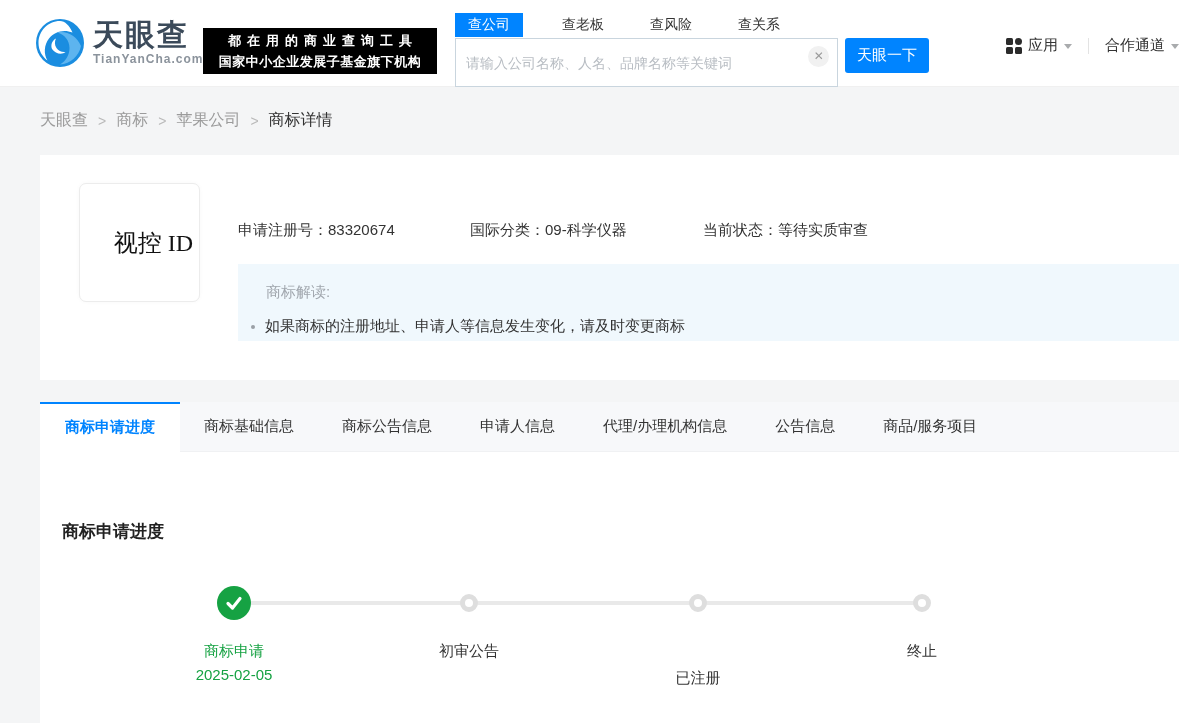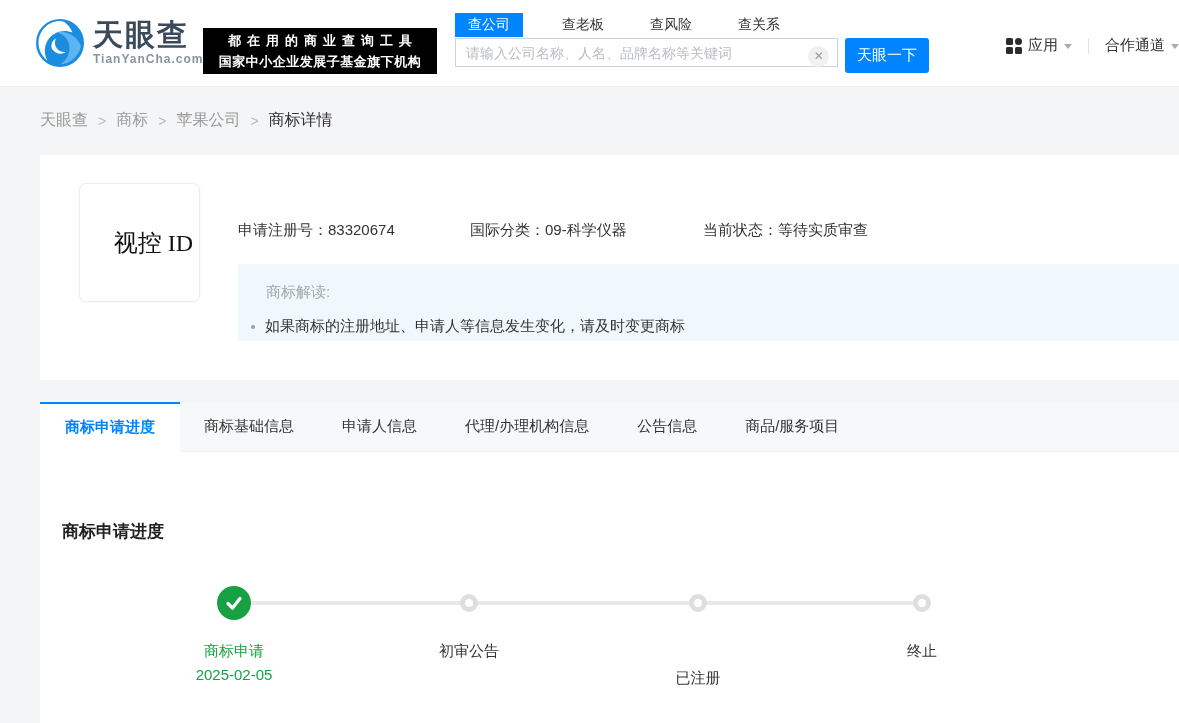--- a/index.html
+++ b/index.html
@@ -18,21 +18,21 @@
   .promo { position:absolute; left:203px; top:28px; width:234px; height:46px; background:#000000;
     color:#fff; display:flex; flex-direction:column; justify-content:center; align-items:center; }
   .promo-line1 { font-size:13px; letter-spacing:6px; font-weight:bold; white-space:nowrap; text-indent:6px; }
   .promo-line2 { font-size:13px; letter-spacing:0.5px; font-weight:bold; white-space:nowrap; margin-top:3px; }
 
   .search-block { position:absolute; left:455px; top:12px; width:474px; }
   .search-tabs { display:flex; align-items:center; height:26px;gap:19px; }
   .search-tab { font-size:14px; color:#333; margin-right:27px; padding:3px 0; cursor:pointer; }
   .search-tab.active { background:#0084ff; color:#fff; padding:3px 13px; margin-right:20px; }
   .search-row { display:flex; margin-top:0; height:35px; }
-  .search-input-wrap { position:relative; width:384px; height:29px; border:1px solid #c9d5de;
+  .search-input-wrap { position:relative; width:384px; height:49px; border:1px solid #c9d5de;
     background:#fff; display:flex; align-items:center; }
   .search-input { border:none; outline:none; width:330px; height:100%; padding:0 10px;
     font-size:14px; color:#333; font-family:inherit; }
   .search-input::placeholder { color:#b8bdc3; }
   .clear-btn { position:absolute; right:8px; top:7px; width:21px; height:21px; border-radius:50%;
     background:#f1f1f1; color:#999; font-size:12px; line-height:21px; text-align:center; cursor:pointer; }
   .search-btn { width:84px; height:35px; margin-left:7px; background:#0084ff; color:#fff;
     border:none; font-size:15px; border-radius:3px; cursor:pointer; font-family:inherit; }
 
   .header-right { position:absolute; right:0px; top:36px; display:flex; align-items:center; }
@@ -185,20 +185,21 @@
       <span class="bullet"></span>
       <span>如果商标的注册地址、申请人等信息发生变化，请及时变更商标</span>
     </div>
   </div>
 </div>
 
 <div class="detail-card">
   <div class="tab-bar">
     <div class="tab active">商标申请进度</div>
     <div class="tab">商标基础信息</div>
+    <div class="tab">商标公告信息</div>
     <div class="tab">申请人信息</div>
     <div class="tab">代理/办理机构信息</div>
     <div class="tab">公告信息</div>
     <div class="tab">商品/服务项目</div>
   </div>
 
   <div class="section-title">商标申请进度</div>
 
   <div class="timeline">
     <div class="tl-line"></div>

